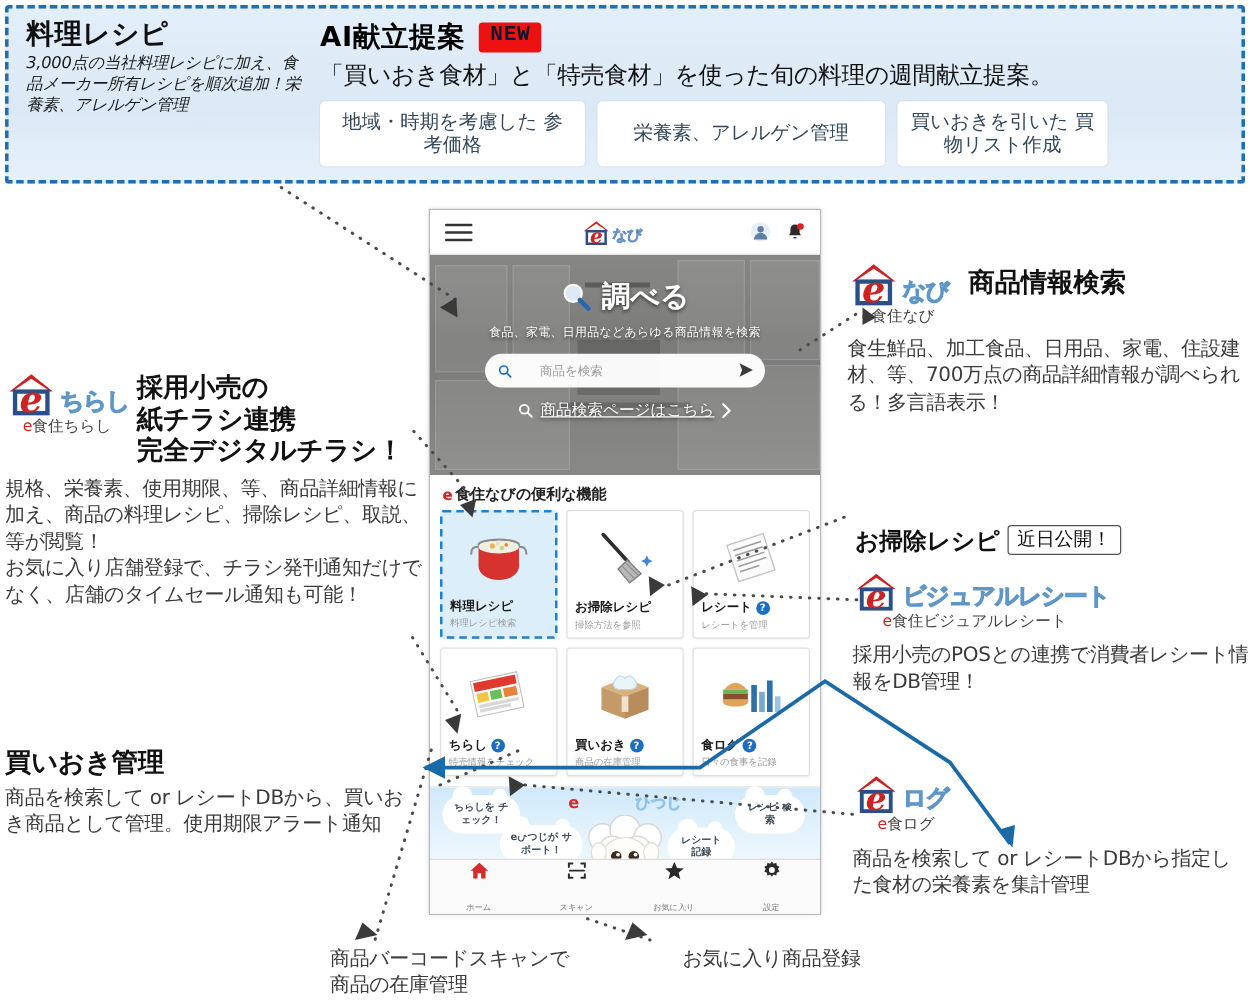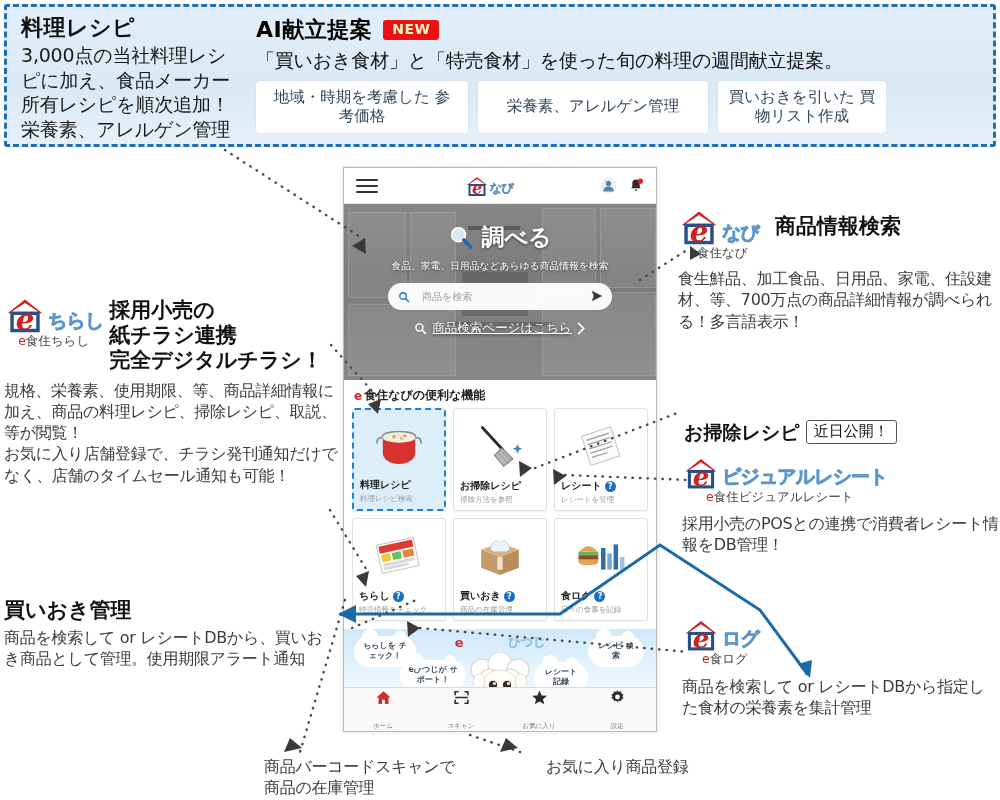--- a/index.html
+++ b/index.html
@@ -16,27 +16,27 @@
     position: absolute; left: 4px; top: 4px; width: 992px; height: 143px;
     background: linear-gradient(180deg,#e2eef8 0%, #dbe9f6 60%, #e6f0fa 100%);
     border: 3px dashed #1f6fb5;
     border-radius: 3px;
     display: flex;
   }
   .banner-left { width: 243px; padding: 8px 6px 4px 14px; }
   .banner-right { flex: 1; padding: 8px 12px 4px 6px; }
 
   .bl-title { font-size: 22px; font-weight: 700; color: #111; letter-spacing: 0.5px; line-height: 1.18; }
-  .bl-body { font-size: 19px; color: #1a1a1a; line-height: 1.30; margin-top: 2px; letter-spacing: -0.2px; }
+  .bl-body { font-size: 13px; color: #1a1a1a; line-height: 1.30; margin-top: 2px; letter-spacing: -0.2px; font-style: italic; }
 
   .br-head { display: flex; align-items: center; gap: 11px; }
   .br-title { font-size: 22px; font-weight: 700; color: #000; letter-spacing: 0.5px; }
   .badge-new {
-    background: #ee1111; color: #fef9c3; font-size: 14px; font-weight: 700;
-    padding: 1px 9px 2px; border-radius: 3px; letter-spacing: 0.5px; line-height: 1.2;
+    background: #ee1111; color: #0f172a; font-size: 17px; font-weight: 700;
+    padding: 1px 9px 2px; border-radius: 3px; letter-spacing: 0.5px; line-height: 1.2; font-family: Liberation Mono, monospace;
   }
   .br-sub { font-size: 19px; color: #111; margin-top: 4px; letter-spacing: -0.2px; line-height: 1.25; }
   .chips { display: flex; gap: 10px; margin-top: 8px; }
   .chip {
     background: #fff; border-radius: 4px; color: #33475b;
     font-size: 15.5px; text-align: center; line-height: 1.22;
     padding: 7px 10px; min-height: 46px;
     display: flex; align-items: center; justify-content: center;
     box-shadow: 0 0 0 1px rgba(0,0,0,0.03);
   }
@@ -68,21 +68,21 @@
   .kitchen { position: absolute; inset: 0; background: linear-gradient(180deg,#9a9a99 0%, #8b8b8a 42%, #9c9c9b 100%); }
   .k-unit { position: absolute; background: rgba(255,255,255,0.10); border: 1px solid rgba(255,255,255,0.18); }
   .k-dark { position: absolute; background: rgba(40,40,40,0.45); }
   .hero-shade { position: absolute; inset: 0; background: rgba(60,60,60,0.20); }
   .hero-inner { position: relative; z-index: 3; text-align: center; padding-top: 18px; }
   .hero-title { display: flex; align-items: center; justify-content: center; gap: 7px; }
   .hero-title span { font-size: 23px; font-weight: 700; color: #fff; text-shadow: 0 1px 3px rgba(0,0,0,.55); }
   .hero-sub { font-size: 9.5px; color: #fff; margin-top: 7px; text-shadow: 0 1px 3px rgba(0,0,0,.6); letter-spacing: 0.3px; }
   .search-pill {
     margin: 10px auto 0; width: 224px; height: 27px; background: rgba(255,255,255,0.96);
-    border-radius: 14px; display: flex; align-items: center; padding: 0 10px; gap: 12px;
+    border-radius: 14px; display: flex; align-items: center; padding: 0 10px; gap: 22px;
     position: relative;
   }
   .search-ph { font-size: 10px; color: #9a9a9a; }
   .search-go { position: absolute; right: 7px; top: 5px; }
   .hero-link { margin-top: 10px; display: flex; align-items: center; justify-content: center; gap: 5px; }
   .hero-link span { font-size: 12.5px; color: #fff; text-decoration: underline; text-shadow: 0 1px 3px rgba(0,0,0,.6); }
 
   .feat-head { padding: 7px 10px 4px; display: flex; align-items: center; gap: 2px; }
   .feat-head .e { color: #cc2222; font-weight: 700; font-size: 12px; }
   .feat-head .t { font-size: 12px; font-weight: 700; color: #222; }
@@ -110,21 +110,21 @@
   .cloud::before, .cloud::after { content: ""; position: absolute; background: #fff; border-radius: 50%; }
   .cloud::before { width: 16px; height: 16px; left: 8px; top: -7px; }
   .cloud::after { width: 12px; height: 12px; right: 10px; top: -5px; }
   .sheep-logo { position: absolute; left: 50%; top: 4px; transform: translateX(-50%);
                 display: flex; align-items: center; gap: 1px; }
   .sheep-logo .e { color: #d42b2b; font-weight: 700; font-size: 13px; }
   .sheep-logo .k { color: #fff; font-size: 12px; font-weight: 400; padding-left: 44px; -webkit-text-stroke: 1px #8fc4e8; }
 
   .navbar { position: absolute; left: 0; bottom: 0; width: 100%; height: 44px; background: #fafafa;
             border-top: 1px solid #dcdcdc; display: flex; }
-  .nav-item { flex: 1; display: flex; flex-direction: column; align-items: center; justify-content: flex-end; gap: 16px; }
+  .nav-item { flex: 1; display: flex; flex-direction: column; align-items: center; justify-content: space-between; gap: 16px; }
   .nav-label { font-size: 6.5px; color: #777; }
 
   
   .ann { position: absolute; }
   .ann-h { font-size: 21px; font-weight: 700; color: #111; line-height: 1.2; }
   .ann-h-sm { font-size: 19px; font-weight: 700; color: #111; line-height: 1.2; }
   .ann-b { font-size: 16px; color: #3b3b3b; line-height: 1.33; letter-spacing: -0.3px; }
   .brand { display: flex; flex-direction: column; align-items: center; }
   .brand-row { display: flex; align-items: flex-end; gap: 2px; }
   .brand-kana { font-size: 19px; font-weight: 700; color: #7fb2dd; -webkit-text-stroke: 0.8px #5f96c8; letter-spacing: -1px; }

